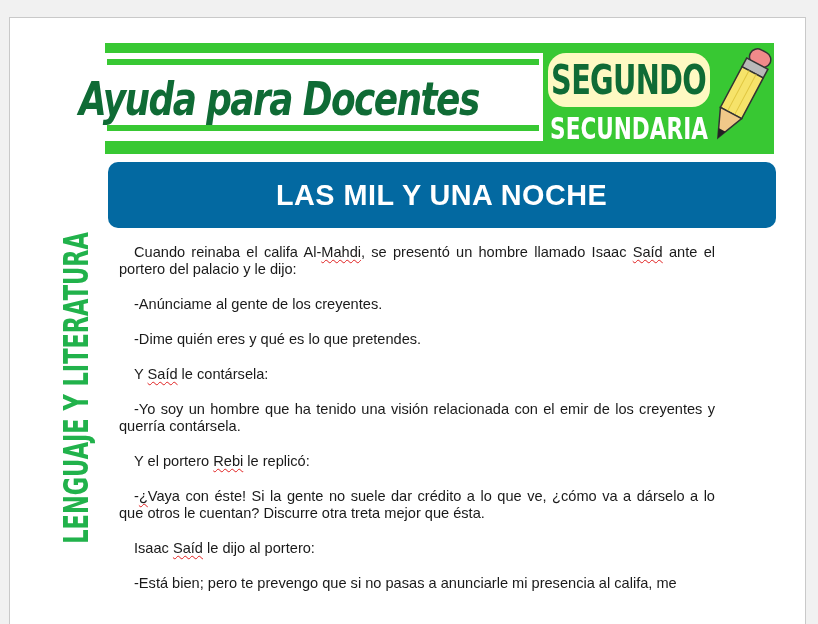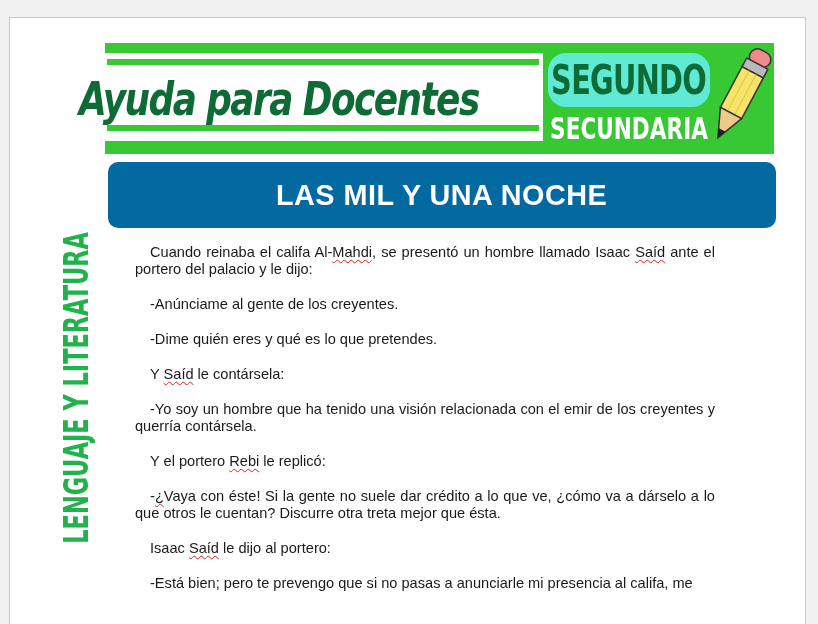--- a/index.html
+++ b/index.html
@@ -43,21 +43,21 @@
       font-size: 46px;
       letter-spacing: -2px;
       color: #0f6b35;
       transform: scaleX(0.78);
       transform-origin: left center;
       white-space: nowrap;
     }
     .grade-pill {
       position: absolute; left: 443px; top: 10px;
       width: 162px; height: 54px;
-      background: #5eead4;
+      background: #fef9c3;
       border-radius: 18px;
       display: flex; align-items: center; justify-content: center;
     }
     .grade-text {
       font-family: "DejaVu Sans", sans-serif;
       font-weight: bold; font-size: 40px;
       color: #0f6b35;
       transform: scaleX(0.72);
       white-space: nowrap;
       letter-spacing: -1px;
@@ -112,21 +112,21 @@
     
     .content {
       position: absolute; left: 119px; top: 244px;
       width: 596px;
       font-family: "Liberation Sans", sans-serif;
       font-size: 14.6px;
       line-height: 17px;
       color: #1a1a1a;
     }
     .para {
-      margin: 0 0 18px 16px;
+      margin: 0 0 18px 0;
       text-indent: 15px;
       text-align: justify;
     }
     .spell {
       text-decoration: underline wavy #e02020;
       text-decoration-thickness: 1px;
       text-underline-offset: 2px;
     }
   </style>
 </head>

